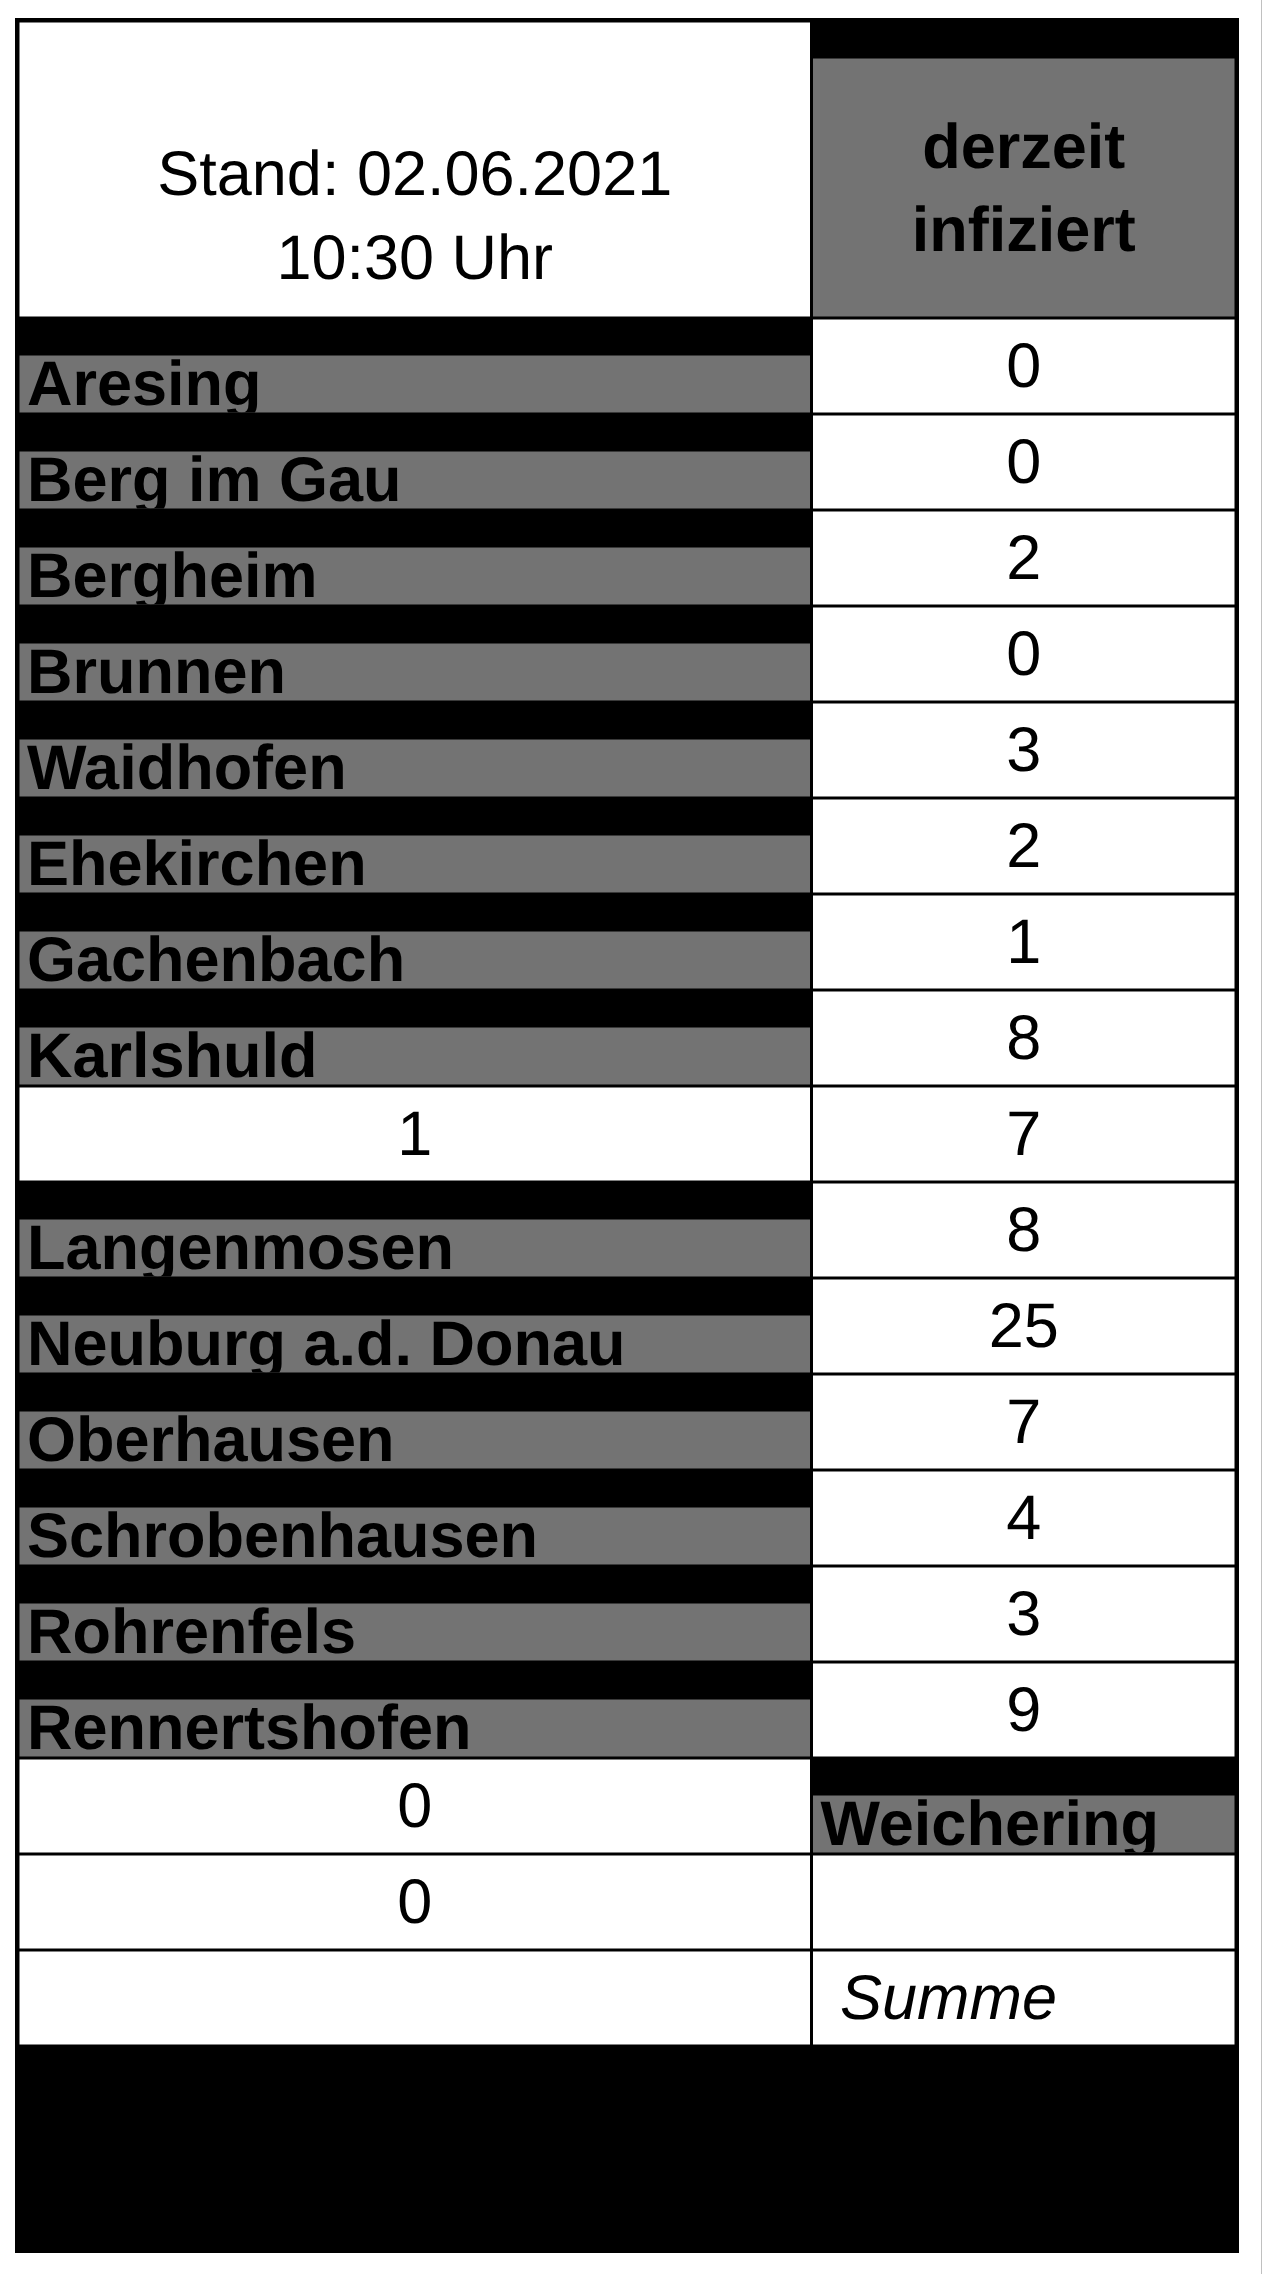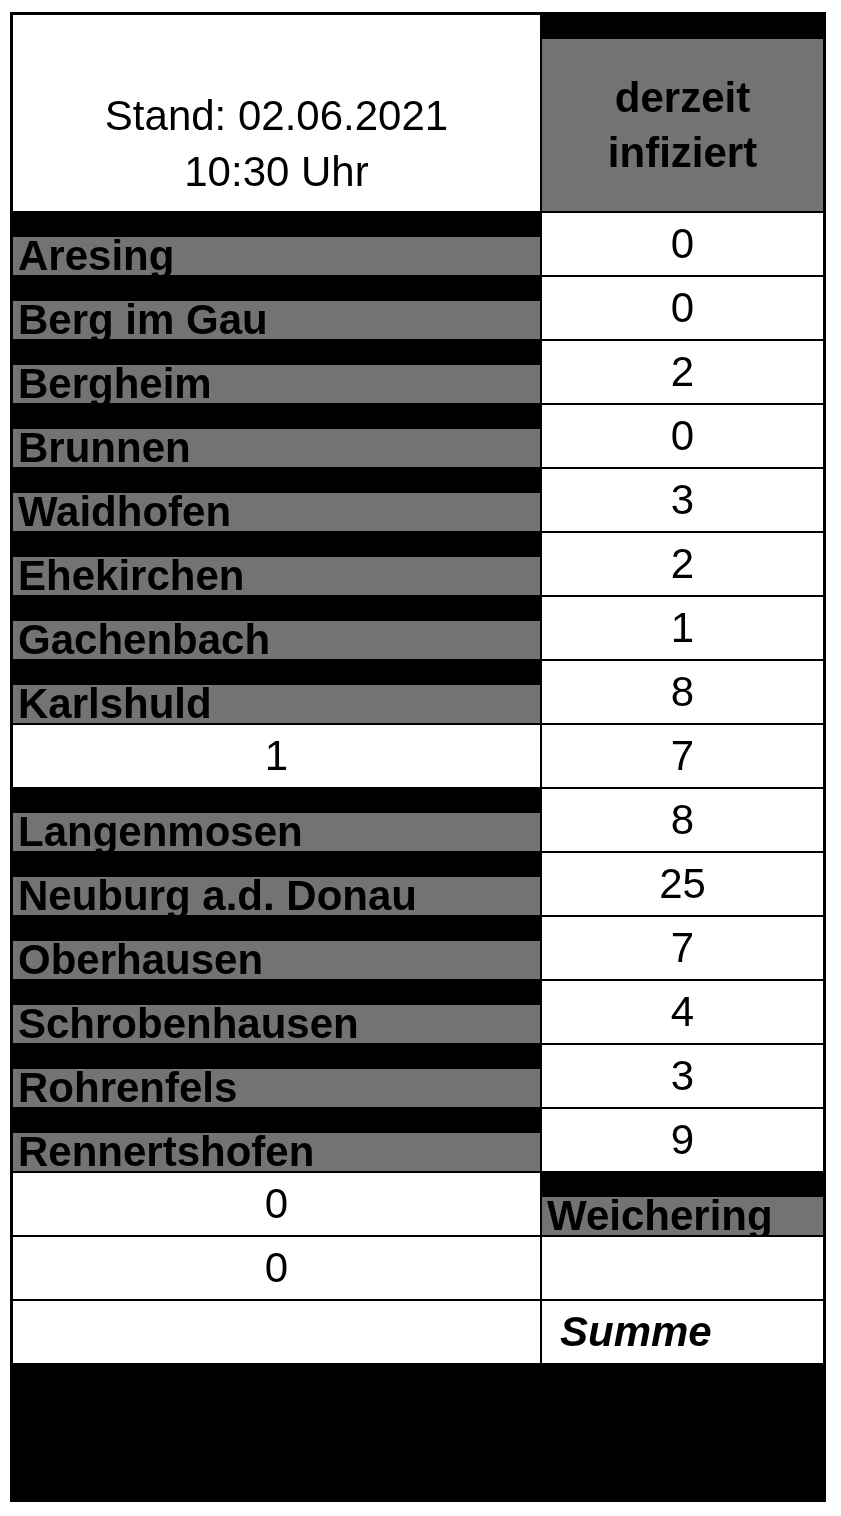--- a/index.html
+++ b/index.html
@@ -53,21 +53,21 @@
   .cell.header-right {
     flex-direction: column;
     justify-content: center;
     align-items: center;
     text-align: center;
     font-weight: bold;
     line-height: 1.32;
   }
   .cell.summary-label {
     font-style: italic;
-    font-weight: bold;
+    font-weight: normal;
     padding-left: 18px;
     justify-content: flex-start;
   }
 </style>
 </head>
 <body>
 
 <div class="covid-table">
 
   <div class="cell header-left">

